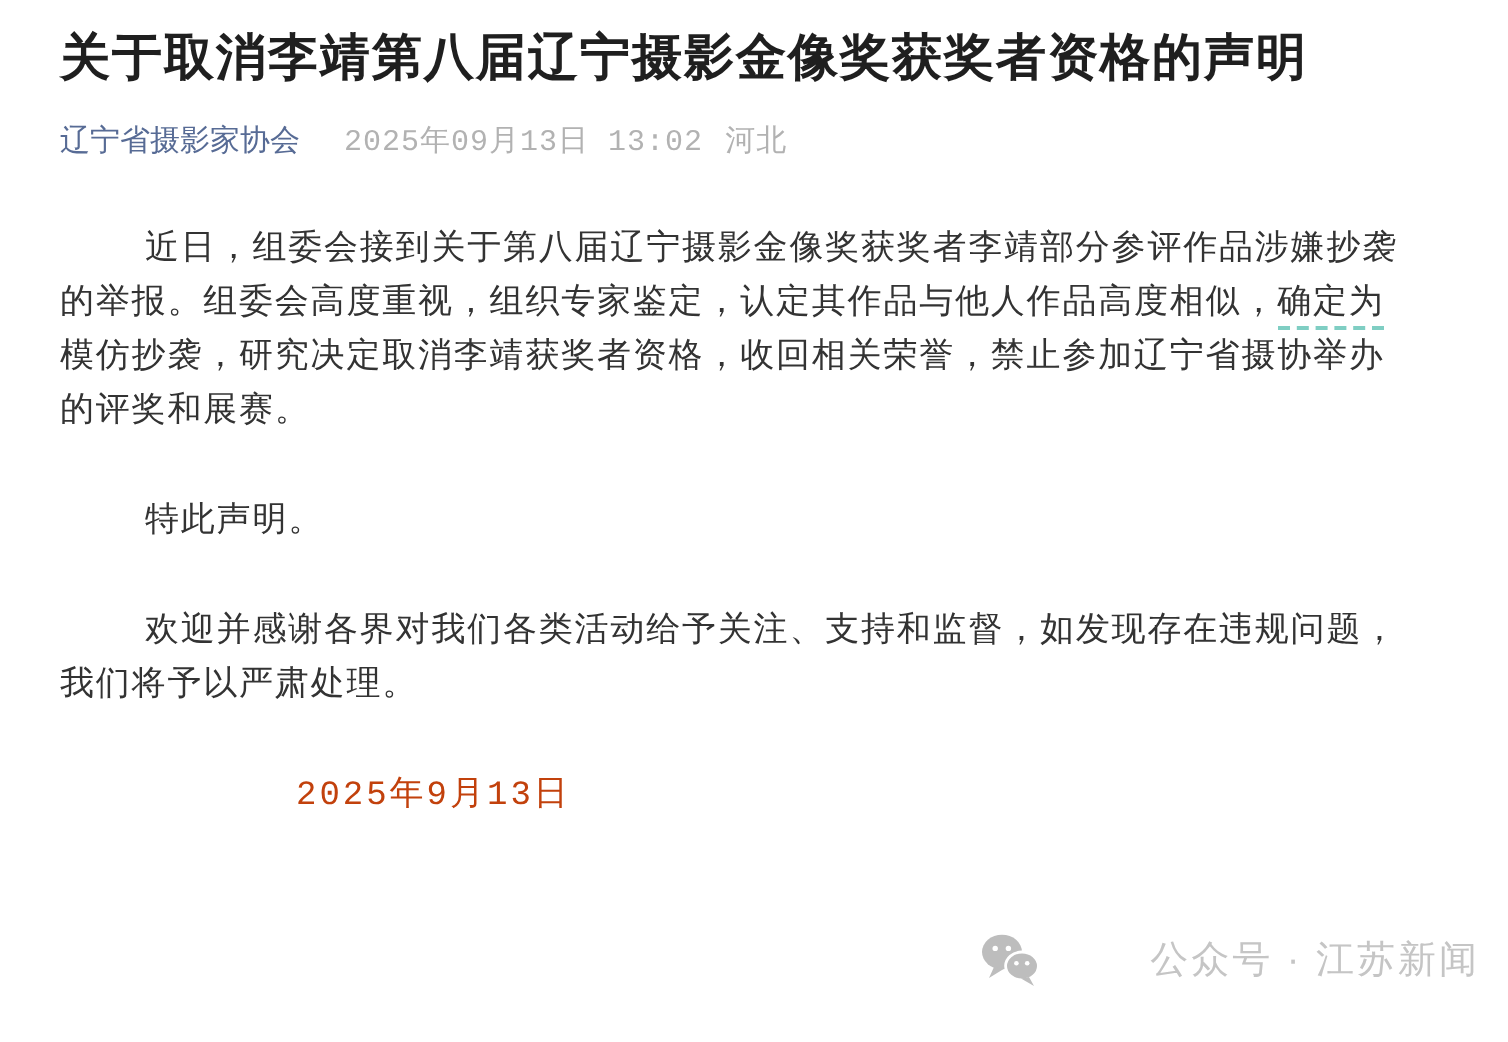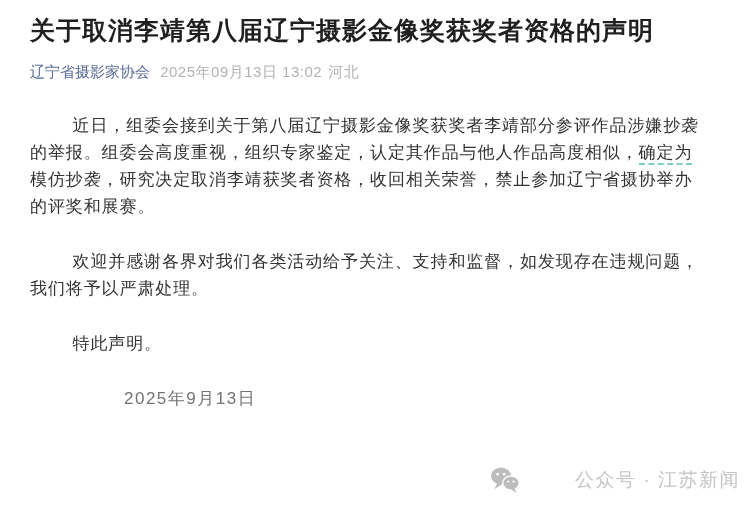--- a/index.html
+++ b/index.html
@@ -4,38 +4,38 @@
 <style>
   html, body { margin: 0; padding: 0; }
   body {
     width: 754px; height: 521px;
     background: #ffffff;
     font-family: "Liberation Sans", "DejaVu Sans", sans-serif;
     position: relative;
     overflow: hidden;
     color: #333333;
   }
-  .wrap { padding: 14px 44px 0 30px; }
+  .wrap { padding: 14px 44px 0 30px; font-family: Liberation Mono, monospace; }
 
   .title {
     margin: 0;
     font-size: 25px;
     font-weight: bold;
     line-height: 1.35;
     letter-spacing: 1px;
     color: #1f1f1f;
   }
 
   .meta {
     margin-top: 13px;
     font-size: 15px;
     line-height: 21px;
     white-space: nowrap;
   }
-  .account { color: #576b95; margin-right: 6px; cursor: pointer; }
+  .account { color: #576b95; margin-right: 13px; cursor: pointer; }
   .meta-gray { color: #b2b2b2; letter-spacing: 0.5px; }
   .meta-loc { margin-left: 2px; }
 
   .content {
     margin-top: 30px;
     font-size: 17px;
     line-height: 27px;
     letter-spacing: 0.9px;
     color: #333333;
   }
@@ -43,25 +43,25 @@
   .underlined { border-bottom: 2px dashed #7fcec3; padding-bottom: 1px; }
 
   .sig {
     margin: 70px 0 0 127px;
     font-size: 17px;
     letter-spacing: 1px;
     line-height: 27px;
     color: #333333;
   }
   .date-line {
-    margin: 22px 0 0 94px;
+    margin: 22px 0 0 118px;
     font-size: 17px;
     letter-spacing: 1.5px;
     line-height: 27px;
-    color: #737373;
+    color: #c2410c;
   }
 
   .watermark {
     position: absolute;
     top: 466px; right: 14px;
     display: flex;
     align-items: center;
     color: #c5c5c5;
     font-size: 19px;
     letter-spacing: 1.5px;
@@ -79,23 +79,23 @@
 
   <div class="meta">
     <span class="account">辽宁省摄影家协会</span>
     <span class="meta-gray">2025年09月13日 13:02</span>
     <span class="meta-gray meta-loc">河北</span>
   </div>
 
   <div class="content">
     <p><span>近日，组委会接到关于第八届辽宁摄影金像奖获奖者李靖部分参评作品涉嫌抄袭的举报。组委会高度重视，组织专家鉴定，认定其作品与他人作品高度相似，</span><span class="underlined">确定为</span><span>模仿抄袭，研究决定取消李靖获奖者资格，收回相关荣誉，禁止参加辽宁省摄协举办的评奖和展赛。</span></p>
 
+    <p>特此声明。</p>
+
     <p>欢迎并感谢各界对我们各类活动给予关注、支持和监督，如发现存在违规问题，我们将予以严肃处理。</p>
-
-    <p>特此声明。</p>
 
 
     <div class="date-line">2025年9月13日</div>
   </div>
 
 </div>
 
 <div class="watermark">
   <span class="wx-icon">
     <svg width="30" height="28" viewBox="0 0 30 28" xmlns="http://www.w3.org/2000/svg">

